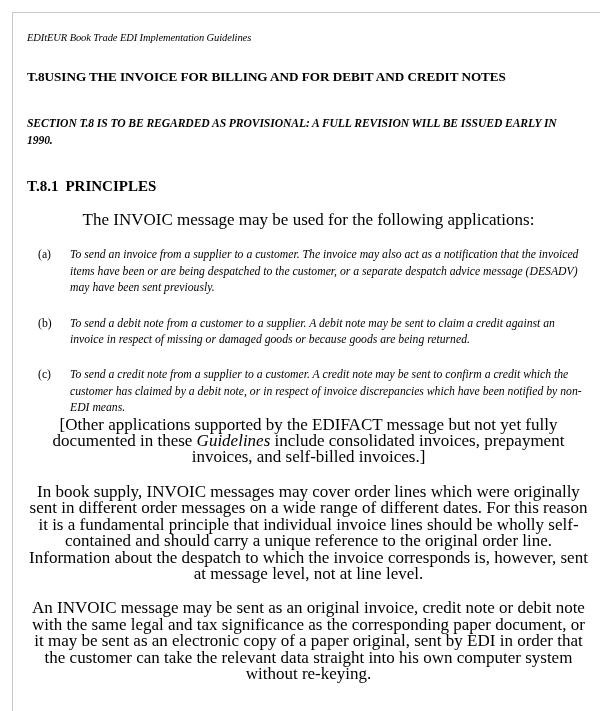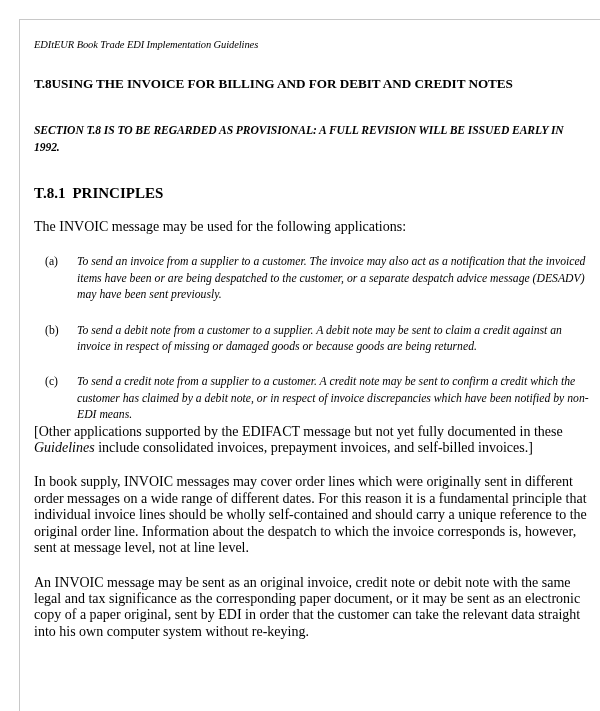--- a/index.html
+++ b/index.html
@@ -12,21 +12,21 @@
     height: 711px;
     font-family: "Liberation Serif", "DejaVu Serif", serif;
     color: #000000;
     overflow: hidden;
   }
   .page {
     position: relative;
     box-sizing: border-box;
     width: 600px;
     height: 711px;
-    padding: 19px;
+    padding: 12px;
   }
   .page-frame {
     box-sizing: border-box;
     width: 592px;
     height: 703px;
     border: 1px solid #c8c8c8;
     background: #ffffff;
     padding: 13px 11px 0 12px;
   }
   
@@ -69,26 +69,26 @@
     font-size: 15px;
     font-weight: bold;
     line-height: 16px;
     margin: 29px 0 0 0;
     padding-left: 2px;
   }
   h2.sub-heading .num { margin-right: 7px; }
 
   
   p.body-para {
-    font-size: 14px;
+    font-size: 17px;
     line-height: 16.4px;
     margin: 18px 0 0 0;
     padding-left: 2px;
     padding-right: 2px;
-    text-align: left;
+    text-align: center;
   }
   p.body-para.tight { margin-top: 0; }
 
   .list-item {
     display: flex;
     margin: 19px 0 0 0;
     padding-left: 2px;
     padding-right: 1px;
     font-size: 11.7px;
     line-height: 16.4px;
@@ -112,21 +112,21 @@
   <div class="page-frame">
 
     <div class="running-header">
       <span class="left">EDItEUR Book Trade EDI Implementation Guidelines</span>
     </div>
 
     <h1 class="section-heading">
       <span class="num">T.8</span><span>USING THE INVOICE FOR BILLING AND FOR DEBIT AND CREDIT NOTES</span>
     </h1>
 
-    <p class="provisional-note">SECTION T.8 IS TO BE REGARDED AS PROVISIONAL: A FULL REVISION WILL BE ISSUED EARLY IN 1992.</p>
+    <p class="provisional-note">SECTION T.8 IS TO BE REGARDED AS PROVISIONAL: A FULL REVISION WILL BE ISSUED EARLY IN 1990.</p>
 
     <h2 class="sub-heading">
       <span class="num">T.8.1</span><span>PRINCIPLES</span>
     </h2>
 
     <p class="body-para">The INVOIC message may be used for the following applications:</p>
 
     <div class="list-item">
       <span class="marker">(a)</span>
       <span class="item-text">To send an invoice from a supplier to a customer.  The invoice may also act as a notification that the invoiced items have been or are being despatched to the customer, or a separate despatch advice message (DESADV) may have been sent previously.</span>

